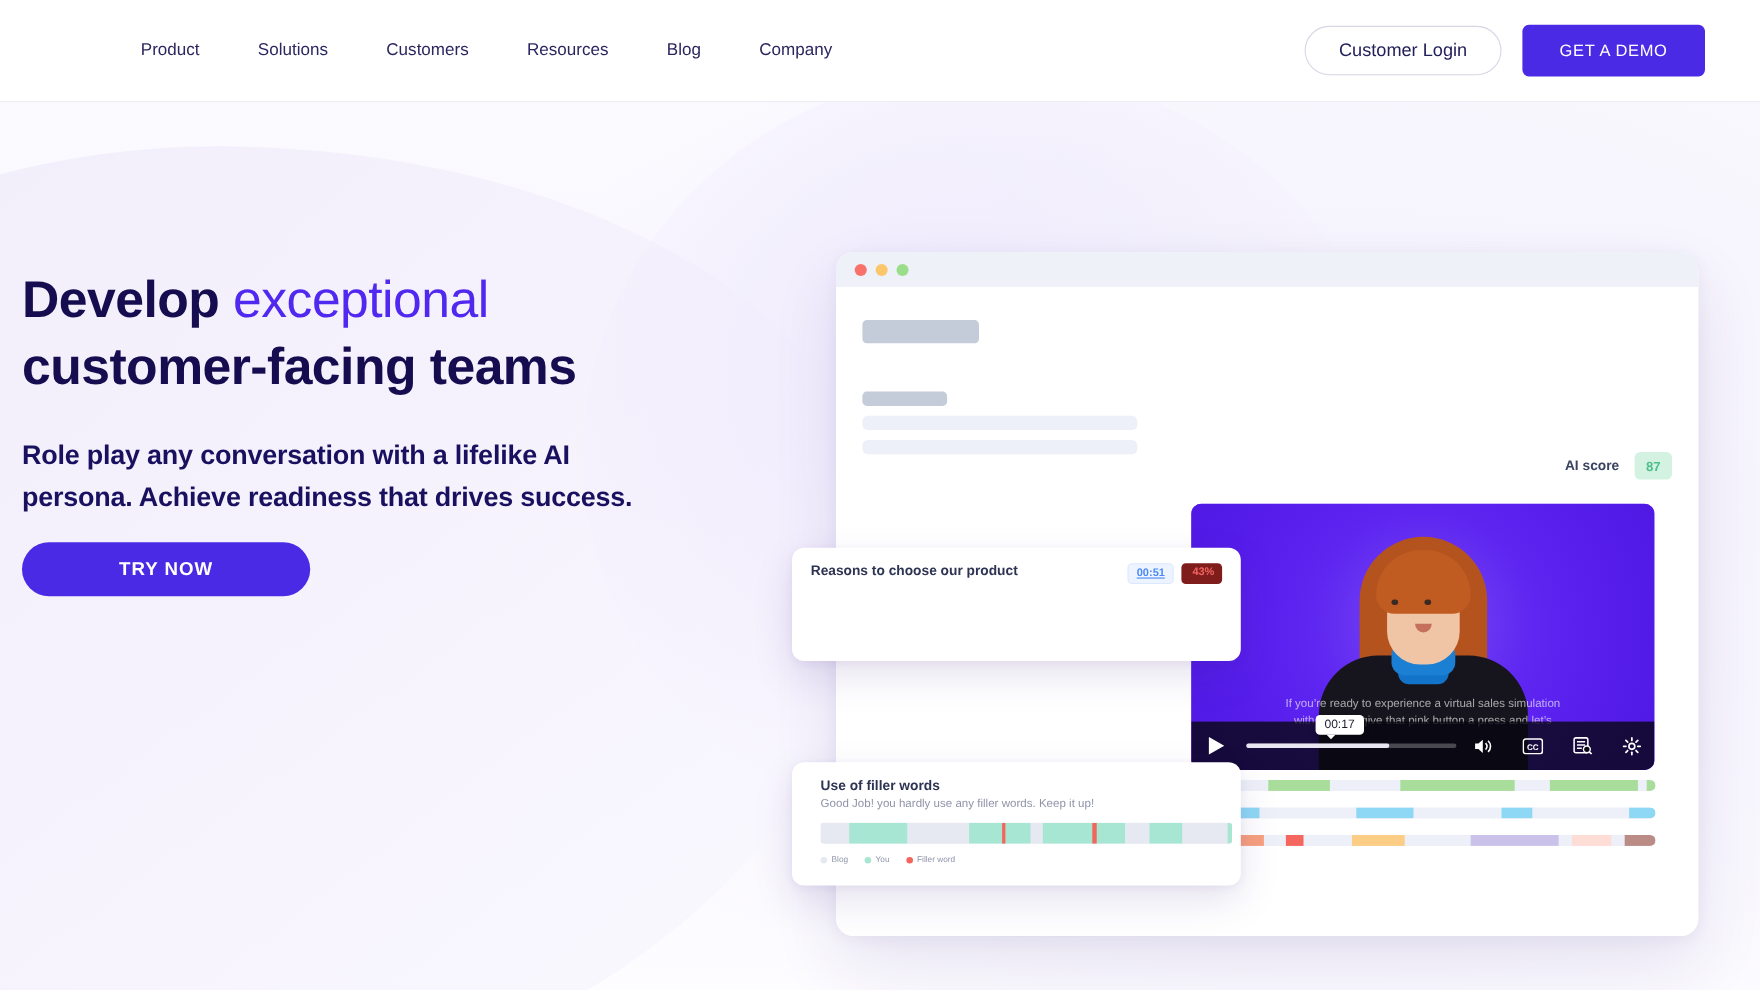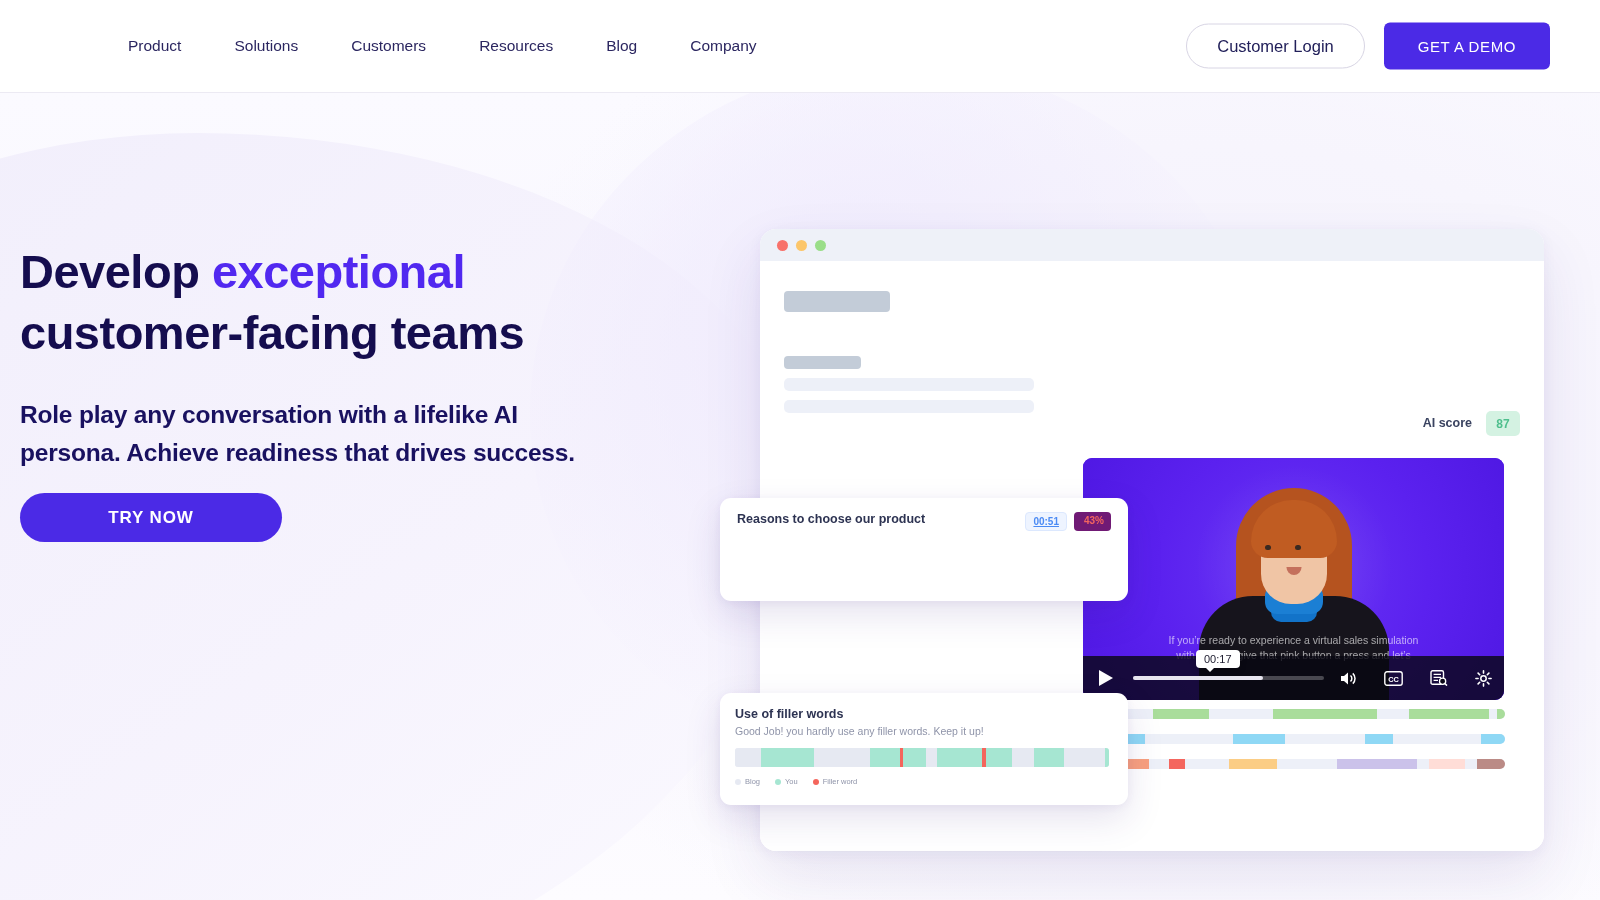--- a/index.html
+++ b/index.html
@@ -80,21 +80,21 @@
     width: 740px; height: 700px;
     background: radial-gradient(circle at 45% 40%, #efeafd 0%, rgba(246,243,253,0) 70%);
     border-radius: 50%;
   }
 
   .hero-copy { position: absolute; left: 20px; top: 148px; width: 700px; }
   .headline {
     font-size: 47px; line-height: 61px;
     color: #150d4f; letter-spacing: -0.5px;
   }
-  .headline .hl-accent { color: #5128f0; font-weight: 700; }
+  .headline .hl-accent { color: #5128f0; font-weight: 400; }
   .headline .hl-bold { color: #150d4f; font-weight: 700; }
   .subhead {
     margin-top: 33px;
     font-size: 24.5px; line-height: 38px; font-weight: 700;
     color: #191160; letter-spacing: -0.2px;
   }
   .cta-note {
     margin-top: 49px;
     font-size: 17.5px; font-weight: 700; color: #4b2ae6;
     letter-spacing: -0.1px;
@@ -254,38 +254,38 @@
   .card {
     position: absolute; background: #fff; border-radius: 11px;
     box-shadow: 0 14px 36px rgba(60,40,130,.13), 0 2px 8px rgba(60,40,130,.06);
   }
   .card-reasons { left: 720px; top: 405px; width: 408px; height: 103px; padding: 14px 17px; }
   .card-head { display: flex; align-items: flex-start; justify-content: space-between; }
   .card-title { font-size: 12.5px; font-weight: 700; color: #2d3352; }
   .chips { display: flex; gap: 7px; justify-content: flex-end; }
   .chip { font-size: 10px; font-weight: 700; border-radius: 4px; padding: 3px 7px; }
   .chip-time { color: #4a8af4; background: #eef4ff; border: 1px solid #dce8fe; text-decoration: underline; }
-  .chip-pct  { color: #f2655f; background: #701a75; padding-left: 10px; }
+  .chip-pct  { color: #f2655f; background: #7f1d1d; padding-left: 10px; }
   .quote {
     margin-top: 9px; background: #eef0f8; border-radius: 7px;
     padding: 8px 10px; display: flex; gap: 9px; align-items: flex-start;
   }
   .avatar {
     width: 17px; height: 17px; border-radius: 50%; flex: 0 0 17px;
     background: linear-gradient(160deg,#caa78f 0%,#a8735a 60%,#7b4a38 100%);
     position: relative; overflow: hidden;
   }
   .avatar:after {
     content:""; position:absolute; left:4px; top:4px; width:9px; height:11px;
     background:#e9c3a6; border-radius:5px 5px 4px 4px;
   }
   .quote-text { font-size: 10.5px; line-height: 14.5px; color: #8a8fa6; }
 
   
-  .card-filler { left: 720px; top: 600px; width: 408px; height: 112px; padding: 14px 15px; }
+  .card-filler { left: 720px; top: 600px; width: 408px; height: 112px; padding: 14px 26px; }
   .filler-sub { margin-top: 4px; font-size: 10.5px; color: #8f94a9; }
   .filler-bar {
     margin-top: 11px; height: 19px; width: 374px;
     background: #edf0f8; border-radius: 3px;
     position: relative; overflow: hidden; display: flex;
   }
   .fb-seg { height: 19px; }
   .legend { margin-top: 10px; display: flex; gap: 15px; align-items: center; }
   .lg { display: flex; align-items: center; gap: 4px; font-size: 7.5px; color: #8f94a9; }
   .lg-dot { width: 6px; height: 6px; border-radius: 50%; }

